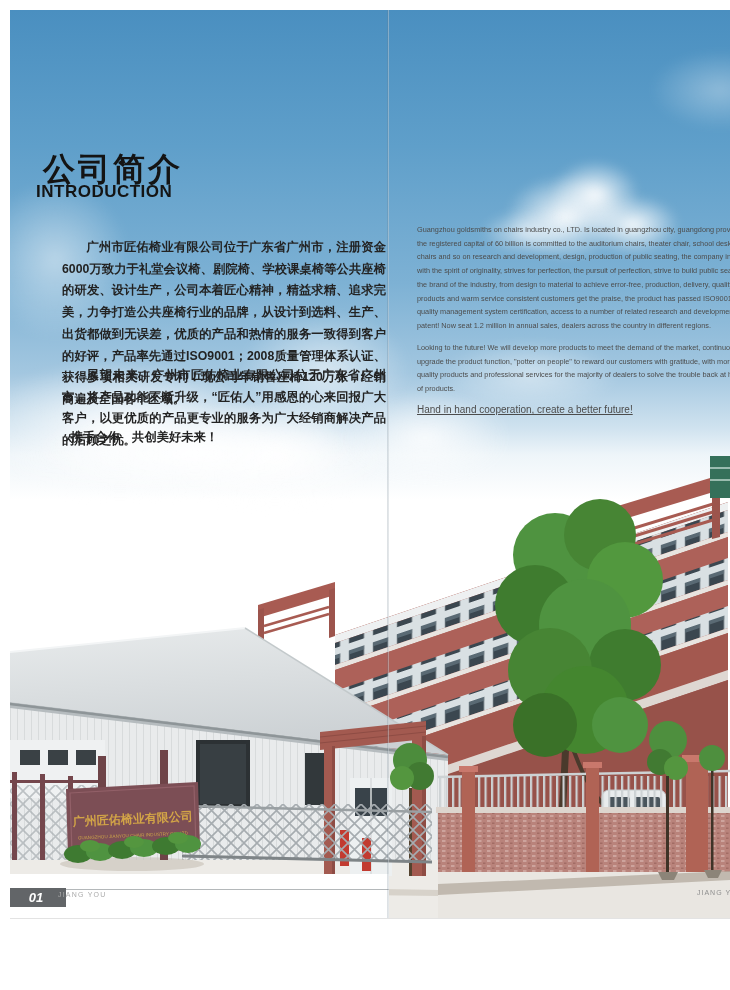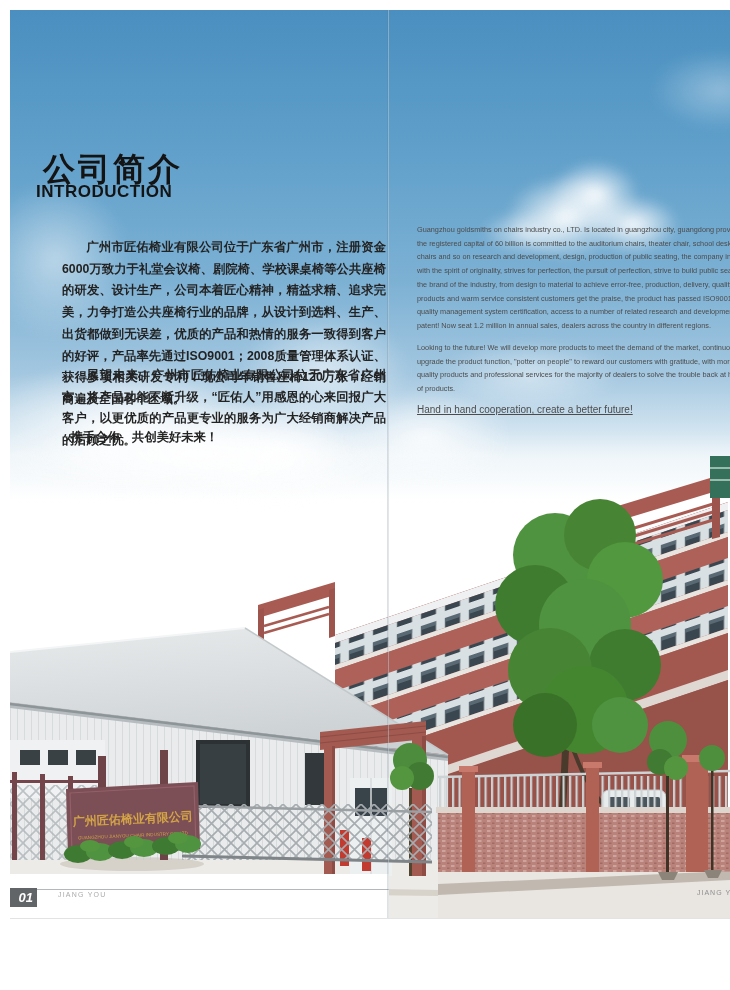--- a/index.html
+++ b/index.html
@@ -32,22 +32,22 @@
     color:#232323; text-indent:2em; width:324px; margin:8px; }
 
   .en-block { position:absolute; left:407px; width:400px; }
   .en-p1 { top:213px; }
   .en-p2 { top:331px; }
   .en-line { white-space:nowrap; font-size:7.3px; line-height:13.7px; color:#4c4c4c; }
   .en-close { position:absolute; left:407px; top:394px; font-size:10px; color:#4c4c4c; white-space:nowrap;text-decoration:underline; }
 
   .footer-left-strip { position:absolute; left:0; top:864px; width:379px; height:44px; background:#ffffff; }
   .footer-line { position:absolute; left:0; top:879px; width:379px; height:1px; background:#b4b8ba; }
-  .pagenum-box { position:absolute; left:0; top:878px; width:27px; height:19px; background:#626568;
-    color:#ffffff; font-size:13px; font-weight:bold; font-style:italic; text-align:right;
+  .pagenum-box { position:absolute; left:0; top:878px; width:56px; height:19px; background:#626568;
+    color:#ffffff; font-size:13px; font-weight:bold; font-style:italic; text-align:center;
     padding-right:4px; line-height:19px; box-sizing:border-box; }
   .brand-left { position:absolute; left:48px; top:881px; font-size:7px; letter-spacing:1.2px; color:#ababab; }
   .brand-right { position:absolute; left:687px; top:879px; font-size:7px; letter-spacing:1px;
     color:#8f8f8f; white-space:nowrap; }
 </style>
 </head>
 <body>
 
 <div class="canvas">
   <div class="spread">

